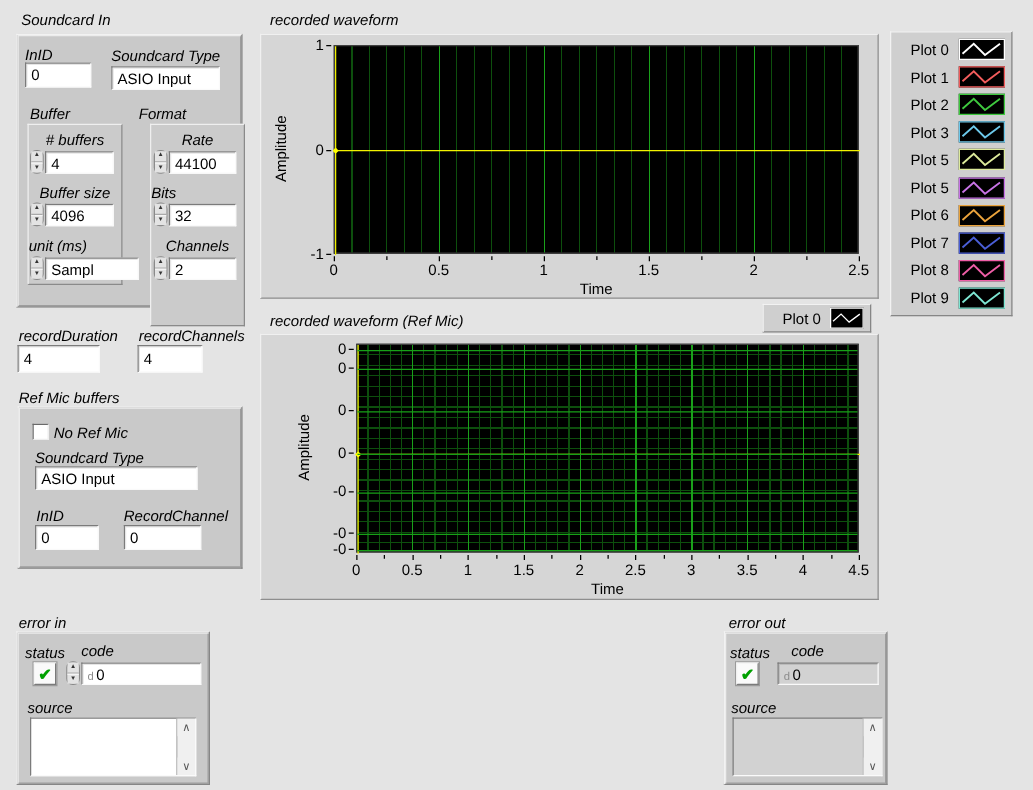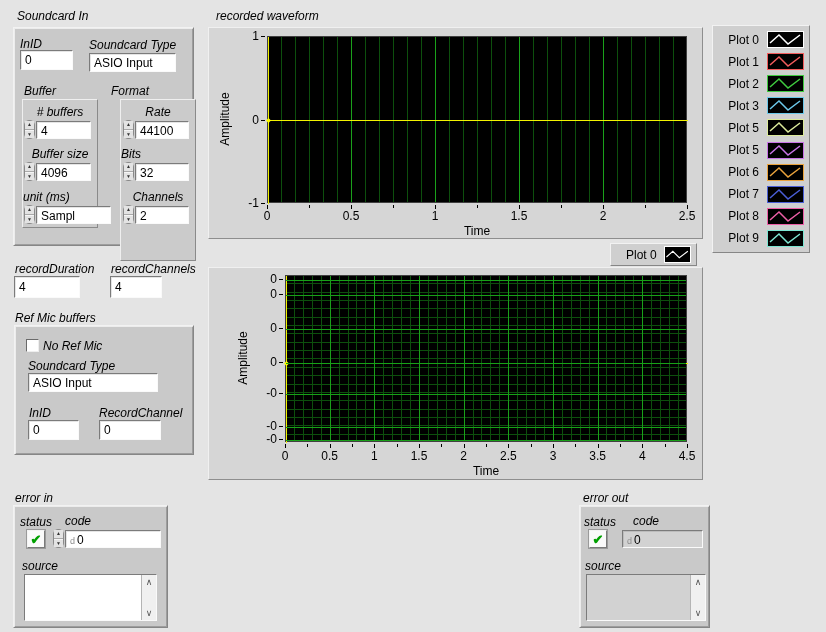--- a/index.html
+++ b/index.html
@@ -185,20 +185,21 @@
       <div class="xtick" style="left: 458px; top: 181px;">2.5</div>
       <div class="tickmark vt" style="left: 478px; top: 177px;"></div>
       <div class="ytick" style="left: 10px; top: 1px;">1</div>
       <div class="tickmark hz" style="left: 52px; top: 8px;"></div>
       <div class="ytick" style="left: 10px; top: 84.5px;">0</div>
       <div class="tickmark hz" style="left: 52px; top: 91.5px;"></div>
       <div class="ytick" style="left: 10px; top: 168px;">-1</div>
       <div class="tickmark hz" style="left: 52px; top: 175px;"></div>
     </div>
 
+  <div class="lbl" style="left:216px;top:250px;">recorded waveform (Ref Mic)</div>
   <div id="g2legend">
     <div class="lglbl">Plot 0</div>
     <div class="lgswatch" id="g2-swatch" style="border-color:#fff;width:27px;">
       <svg width="25" height="15" viewBox="0 0 35 15">
           <polyline points="2,11 11,3 20,12 32,3" fill="none" stroke="#ffffff" stroke-width="1.5"></polyline>
         </svg>
     </div>
   </div>
   <div class="gcont" id="graph2" style="left:208px;top:267px;width:495px;height:213px;">
     <div class="plot" id="g2plot">

